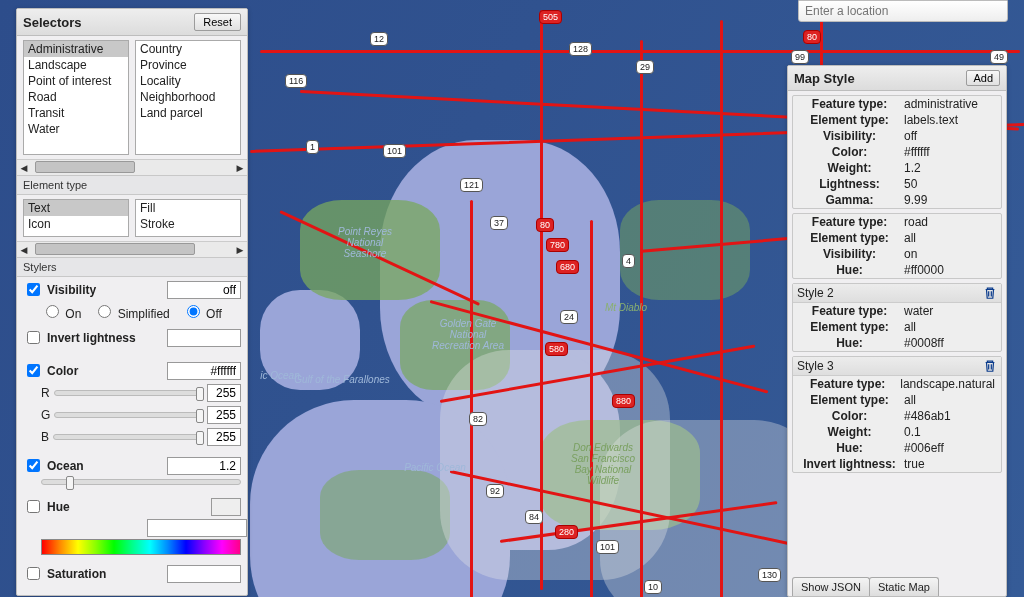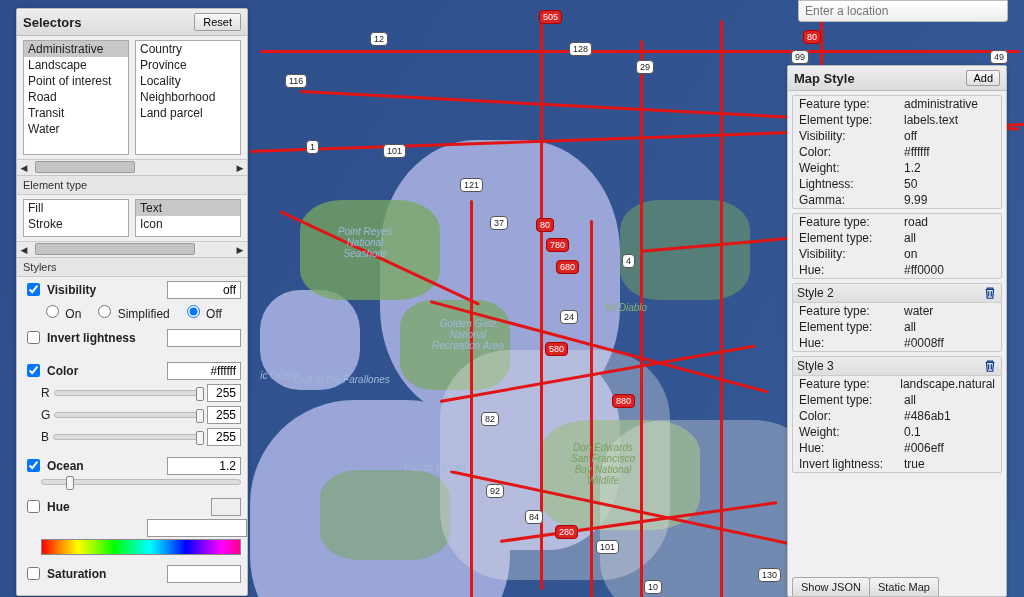--- a/index.html
+++ b/index.html
@@ -177,21 +177,21 @@
     border-bottom:1px solid #ccc;
     font-weight:normal;
   }
   .trash {
     width:14px;height:14px;
     display:inline-block;
     position:relative;
   }
   .trash svg { width:14px;height:14px; stroke:#0a3b8c; fill:none; stroke-width:1.4;}
   .kv { display:flex; padding: 1px 6px; font-size:12px; }
-  .kv .k { width: 105px; text-align:left; font-weight:normal; padding-right:4px;}
+  .kv .k { width: 105px; text-align:center; font-weight:bold; padding-right:4px;}
   .kv .v { flex:1; }
 
   .bottom-tabs {
     position:absolute; left:4px; bottom:0; display:flex; gap:0;
   }
   .tab-btn {
     background: linear-gradient(#f4f4f4,#dedede);
     border: 1px solid #a8a8a8;
     border-bottom:none;
     padding: 3px 8px;
@@ -261,21 +261,21 @@
   <span class="shield red" style="left:546px;top:238px">780</span>
   <span class="shield red" style="left:556px;top:260px">680</span>
   <span class="shield" style="left:306px;top:140px">1</span>
   <span class="shield" style="left:383px;top:144px">101</span>
   <span class="shield" style="left:285px;top:74px">116</span>
   <span class="shield" style="left:460px;top:178px">121</span>
   <span class="shield" style="left:622px;top:254px">4</span>
   <span class="shield" style="left:560px;top:310px">24</span>
   <span class="shield red" style="left:545px;top:342px">580</span>
   <span class="shield red" style="left:612px;top:394px">880</span>
-  <span class="shield" style="left:481px;top:412px">82</span>
+  <span class="shield" style="left:469px;top:412px">82</span>
   <span class="shield" style="left:486px;top:484px">92</span>
   <span class="shield" style="left:525px;top:510px">84</span>
   <span class="shield red" style="left:555px;top:525px">280</span>
   <span class="shield" style="left:596px;top:540px">101</span>
   <span class="shield" style="left:644px;top:580px">10</span>
   <span class="shield" style="left:758px;top:568px">130</span>
 
   <div class="map-label" style="left:320px;top:226px;width:90px">Point Reyes<br>National<br>Seashore</div>
   <div class="map-label" style="left:418px;top:318px;width:100px">Golden Gate<br>National<br>Recreation Area</div>
   <div class="map-label" style="left:272px;top:374px;width:140px">Gulf of the Farallones</div>
@@ -311,27 +311,27 @@
       </div>
   </div>
   <div class="hscroll">
     <span class="arrow" style="left:0">◀</span>
     <div class="thumb" style="left:18px;width:100px"></div>
     <span class="arrow" style="right:0">▶</span>
   </div>
 
   <div class="section-head">Element type</div>
   <div class="section-body" style="display:flex;gap:6px">
+    <div class="listbox small" id="et1">
+        <div class="opt sel">Text</div>
+        <div class="opt">Icon</div>
+      </div>
     <div class="listbox small" id="et2">
         <div class="opt">Fill</div>
         <div class="opt">Stroke</div>
-      </div>
-    <div class="listbox small" id="et1">
-        <div class="opt sel">Text</div>
-        <div class="opt">Icon</div>
       </div>
   </div>
   <div class="hscroll">
     <span class="arrow" style="left:0">◀</span>
     <div class="thumb" style="left:18px;width:160px"></div>
     <span class="arrow" style="right:0">▶</span>
   </div>
 
   <div class="section-head">Stylers</div>
 

